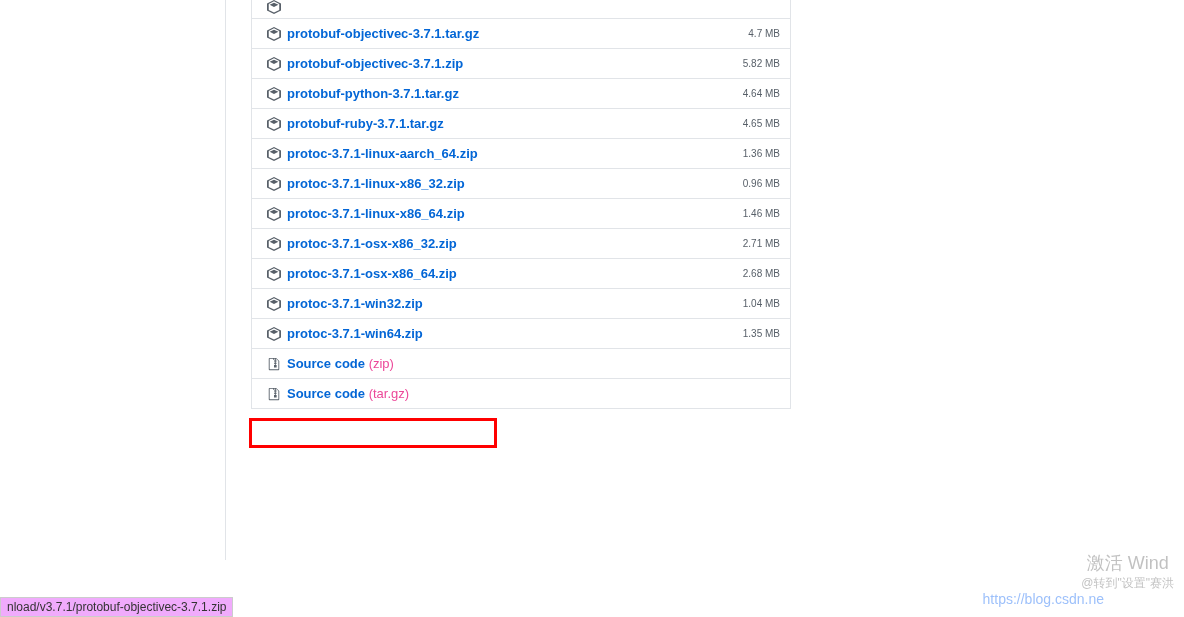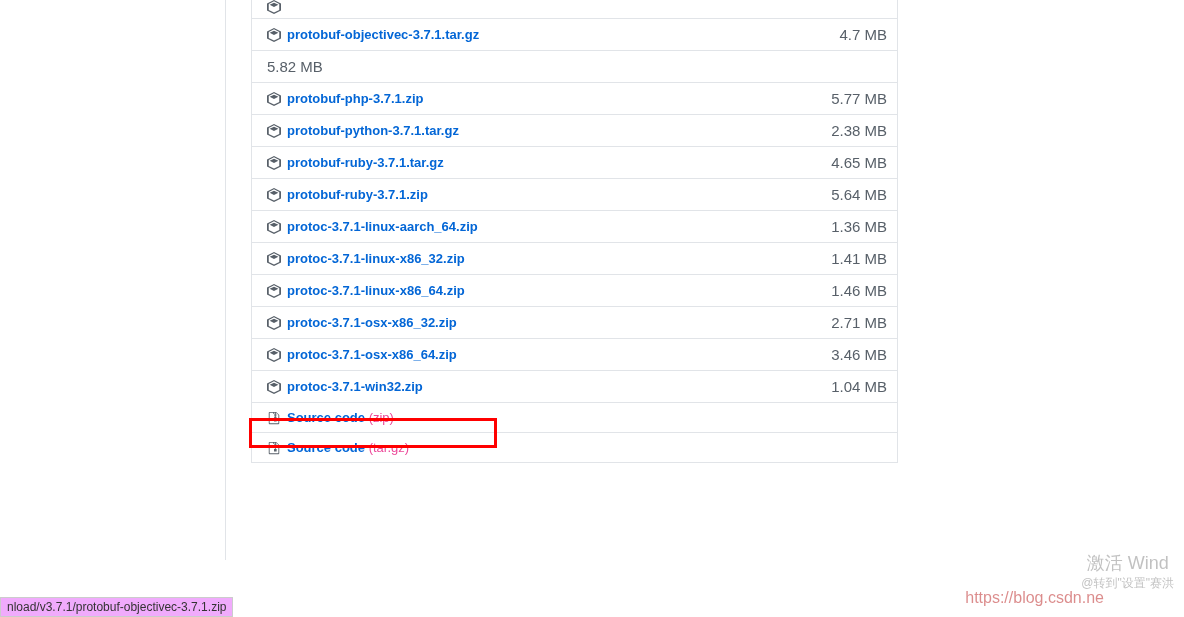--- a/index.html
+++ b/index.html
@@ -10,21 +10,21 @@
       background: #fff;
       width: 1184px;
       height: 617px;
       overflow: hidden;
       position: relative;
     }
     .container {
       position: absolute;
       left: 251px;
       top: 0;
-      width: 647px;
+      width: 540px;
       border: 1px solid #e1e4e8;
       border-top: none;
     }
     .asset-row {
       display: flex;
       align-items: center;
       justify-content: space-between;
       padding: 7px 10px 7px 15px;
       border-top: 1px solid #e1e4e8;
       min-height: 29px;
@@ -54,21 +54,21 @@
       font-size: 13px;
       font-weight: 600;
       cursor: pointer;
     }
     .asset-ext {
       color: #ec4899;
       font-weight: 400;
     }
     .asset-size {
       color: #586069;
-      font-size: 15px;
+      font-size: 10px;
     }
     .highlight-box {
       position: absolute;
       border: 3px solid #ff0000;
       pointer-events: none;
       z-index: 10;
     }
     .status-bar {
       position: absolute;
       bottom: 0;
@@ -89,22 +89,22 @@
       text-align: center;
       opacity: 0.6;
     }
     .watermark-windows .line2 {
       font-size: 12px;
     }
     .watermark-csdn {
       position: absolute;
       bottom: 10px;
       right: 80px;
-      color: #b91c1c;
-      font-size: 16px;
+      color: #3b82f6;
+      font-size: 14px;
       opacity: 0.5;
     }
     .left-divider {
       position: absolute;
       left: 225px;
       top: 0;
       width: 1px;
       height: 560px;
       background: #e1e4e8;
     }
@@ -130,75 +130,63 @@
 <div class="asset-row">
       <div class="asset-left">
         <svg class="package-icon" viewBox="0 0 16 16">
           <path d="M8 0l8 4v8l-8 4-8-4V4l8-4zm0 1.5L2 4.5v6.9l6 3 6-3V4.5L8 1.5zM8 3l5 2.5L8 8 3 5.5 8 3z"></path>
         </svg>
         <span class="asset-name">protobuf-objectivec-3.7.1.tar.gz</span>
       </div>
       <span class="asset-size">4.7 MB</span>
     </div>
     <div class="asset-row">
+      <div class="asset-left">
+        <svg class="package-icon" viewBox="0 0 16 16">
+          <path d="M8 0l8 4v8l-8 4-8-4V4l8-4zm0 1.5L2 4.5v6.9l6 3 6-3V4.5L8 1.5zM8 3l5 2.5L8 8 3 5.5 8 3z"></path>
+        </svg>
+        <span class="asset-name">protobuf-objectivec-3.7.1.zip</span>
+      </div>
       <span class="asset-size">5.82 MB</span>
     </div>
     <div class="asset-row">
       <div class="asset-left">
         <svg class="package-icon" viewBox="0 0 16 16">
           <path d="M8 0l8 4v8l-8 4-8-4V4l8-4zm0 1.5L2 4.5v6.9l6 3 6-3V4.5L8 1.5zM8 3l5 2.5L8 8 3 5.5 8 3z"></path>
         </svg>
-        <span class="asset-name">protobuf-php-3.7.1.zip</span>
-      </div>
-      <span class="asset-size">5.77 MB</span>
-    </div>
-    <div class="asset-row">
-      <div class="asset-left">
-        <svg class="package-icon" viewBox="0 0 16 16">
-          <path d="M8 0l8 4v8l-8 4-8-4V4l8-4zm0 1.5L2 4.5v6.9l6 3 6-3V4.5L8 1.5zM8 3l5 2.5L8 8 3 5.5 8 3z"></path>
-        </svg>
         <span class="asset-name">protobuf-python-3.7.1.tar.gz</span>
       </div>
-      <span class="asset-size">2.38 MB</span>
+      <span class="asset-size">4.64 MB</span>
     </div>
     <div class="asset-row">
       <div class="asset-left">
         <svg class="package-icon" viewBox="0 0 16 16">
           <path d="M8 0l8 4v8l-8 4-8-4V4l8-4zm0 1.5L2 4.5v6.9l6 3 6-3V4.5L8 1.5zM8 3l5 2.5L8 8 3 5.5 8 3z"></path>
         </svg>
         <span class="asset-name">protobuf-ruby-3.7.1.tar.gz</span>
       </div>
       <span class="asset-size">4.65 MB</span>
     </div>
     <div class="asset-row">
       <div class="asset-left">
         <svg class="package-icon" viewBox="0 0 16 16">
           <path d="M8 0l8 4v8l-8 4-8-4V4l8-4zm0 1.5L2 4.5v6.9l6 3 6-3V4.5L8 1.5zM8 3l5 2.5L8 8 3 5.5 8 3z"></path>
         </svg>
-        <span class="asset-name">protobuf-ruby-3.7.1.zip</span>
-      </div>
-      <span class="asset-size">5.64 MB</span>
-    </div>
-    <div class="asset-row">
-      <div class="asset-left">
-        <svg class="package-icon" viewBox="0 0 16 16">
-          <path d="M8 0l8 4v8l-8 4-8-4V4l8-4zm0 1.5L2 4.5v6.9l6 3 6-3V4.5L8 1.5zM8 3l5 2.5L8 8 3 5.5 8 3z"></path>
-        </svg>
         <span class="asset-name">protoc-3.7.1-linux-aarch_64.zip</span>
       </div>
       <span class="asset-size">1.36 MB</span>
     </div>
     <div class="asset-row">
       <div class="asset-left">
         <svg class="package-icon" viewBox="0 0 16 16">
           <path d="M8 0l8 4v8l-8 4-8-4V4l8-4zm0 1.5L2 4.5v6.9l6 3 6-3V4.5L8 1.5zM8 3l5 2.5L8 8 3 5.5 8 3z"></path>
         </svg>
         <span class="asset-name">protoc-3.7.1-linux-x86_32.zip</span>
       </div>
-      <span class="asset-size">1.41 MB</span>
+      <span class="asset-size">0.96 MB</span>
     </div>
     <div class="asset-row">
       <div class="asset-left">
         <svg class="package-icon" viewBox="0 0 16 16">
           <path d="M8 0l8 4v8l-8 4-8-4V4l8-4zm0 1.5L2 4.5v6.9l6 3 6-3V4.5L8 1.5zM8 3l5 2.5L8 8 3 5.5 8 3z"></path>
         </svg>
         <span class="asset-name">protoc-3.7.1-linux-x86_64.zip</span>
       </div>
       <span class="asset-size">1.46 MB</span>
     </div>
@@ -211,30 +199,39 @@
       </div>
       <span class="asset-size">2.71 MB</span>
     </div>
     <div class="asset-row">
       <div class="asset-left">
         <svg class="package-icon" viewBox="0 0 16 16">
           <path d="M8 0l8 4v8l-8 4-8-4V4l8-4zm0 1.5L2 4.5v6.9l6 3 6-3V4.5L8 1.5zM8 3l5 2.5L8 8 3 5.5 8 3z"></path>
         </svg>
         <span class="asset-name">protoc-3.7.1-osx-x86_64.zip</span>
       </div>
-      <span class="asset-size">3.46 MB</span>
+      <span class="asset-size">2.68 MB</span>
     </div>
     <div class="asset-row">
       <div class="asset-left">
         <svg class="package-icon" viewBox="0 0 16 16">
           <path d="M8 0l8 4v8l-8 4-8-4V4l8-4zm0 1.5L2 4.5v6.9l6 3 6-3V4.5L8 1.5zM8 3l5 2.5L8 8 3 5.5 8 3z"></path>
         </svg>
         <span class="asset-name">protoc-3.7.1-win32.zip</span>
       </div>
       <span class="asset-size">1.04 MB</span>
+    </div>
+    <div class="asset-row">
+      <div class="asset-left">
+        <svg class="package-icon" viewBox="0 0 16 16">
+          <path d="M8 0l8 4v8l-8 4-8-4V4l8-4zm0 1.5L2 4.5v6.9l6 3 6-3V4.5L8 1.5zM8 3l5 2.5L8 8 3 5.5 8 3z"></path>
+        </svg>
+        <span class="asset-name">protoc-3.7.1-win64.zip</span>
+      </div>
+      <span class="asset-size">1.35 MB</span>
     </div>
     <div class="asset-row">
       <div class="asset-left">
         <svg class="file-icon" viewBox="0 0 12 16">
           <path d="M8.5 1H1a1 1 0 0 0-1 1v12a1 1 0 0 0 1 1h10a1 1 0 0 0 1-1V4.5L8.5 1zM11 14H1V2h4v1h1V2h1v1H6v1h1v1H6v1h1v1H6v1h1v1H6v3h3V9H8V8h1V7H8V6h1V5H8V4h1V3H8V2h.5L11 4.5V14z"></path>
         </svg>
         <span class="asset-name">Source code<span class="asset-ext"> (zip)</span></span>
       </div>
       <span class="asset-size"></span>
     </div>

